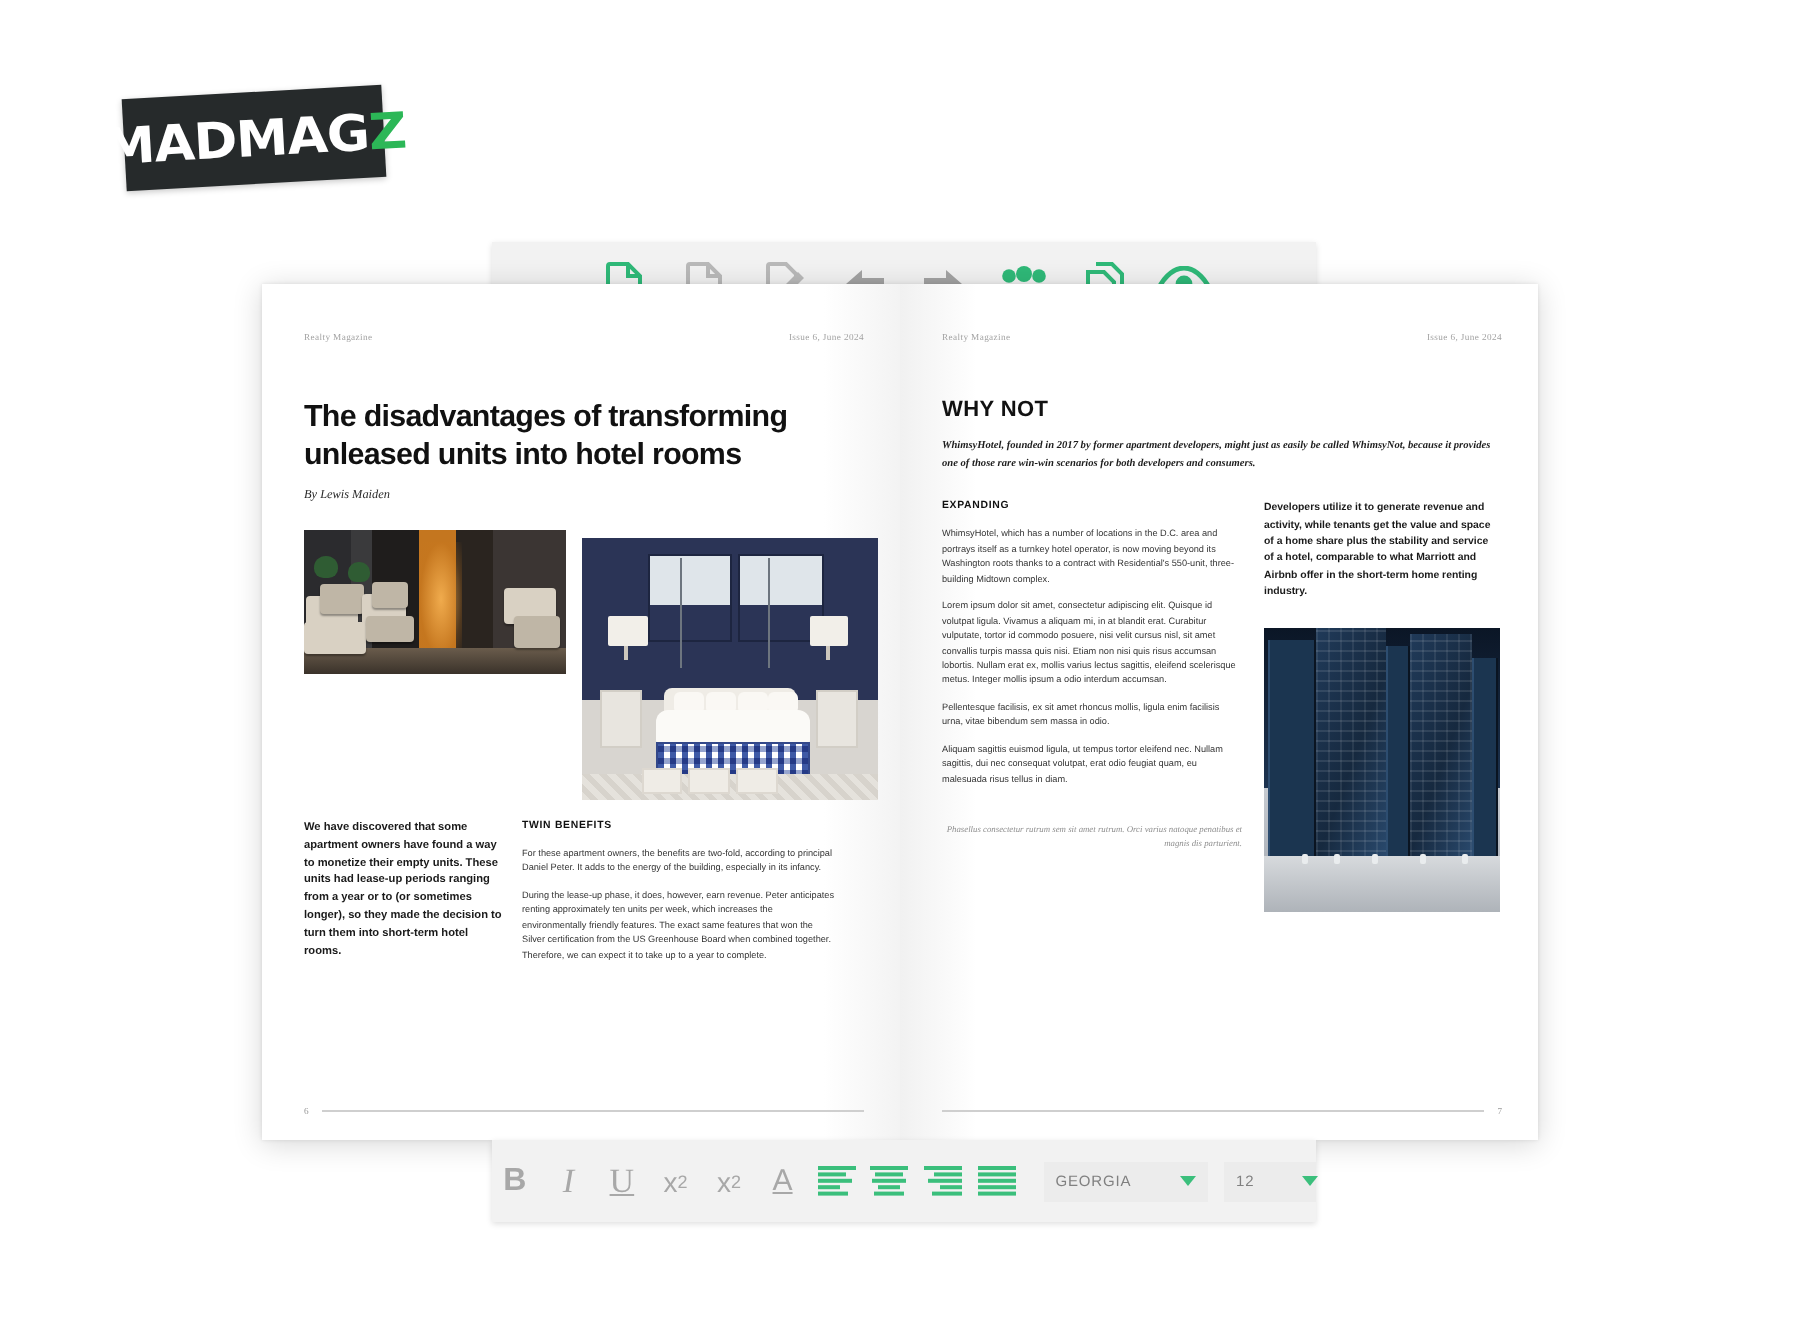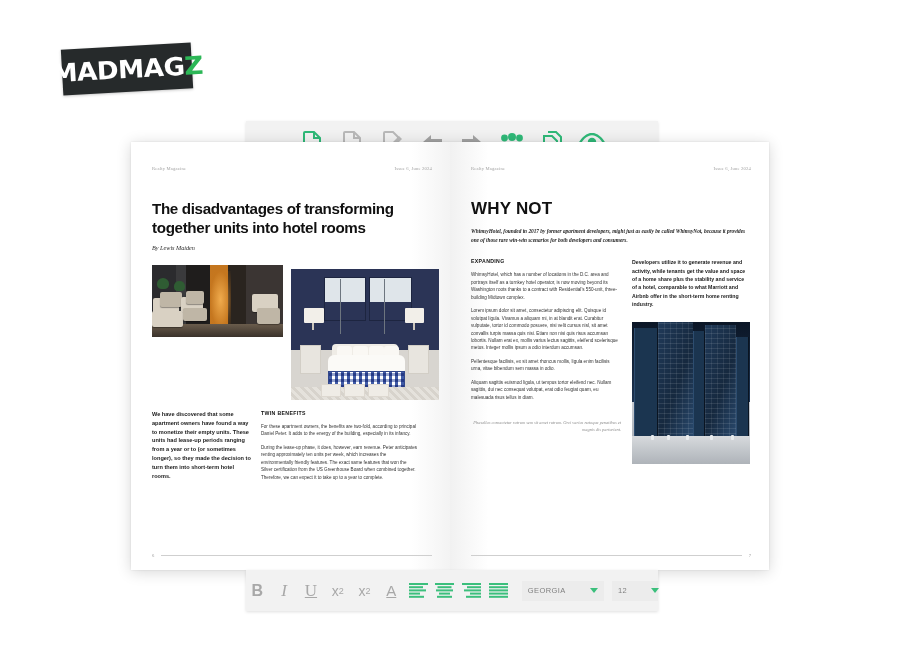--- a/index.html
+++ b/index.html
@@ -184,21 +184,21 @@
     position: absolute; left: 21px; right: 18px; bottom: 12px;
     display: flex; align-items: center; gap: 7px;
   }
   .pg-foot.r { flex-direction: row-reverse; }
   .pg-num { font-size: 4.6px; color: #999; font-family: "Liberation Serif", serif; }
   .pg-rule { flex: 1; height: 1px; background: #cfcfcf; }
 
   
   .r-title {
     margin-top: 28px;
-    font-size: 17px; font-weight: 700; color: #111; letter-spacing: .2px;
+    font-size: 11px; font-weight: 700; color: #111; letter-spacing: .2px;
   }
   .r-standfirst {
     margin-top: 8px;
     font-size: 5.3px; line-height: 1.65; font-style: italic;
     font-weight: 700; color: #1d1d1d;
     font-family: "Liberation Serif", serif;
   }
   .r-cols { display: flex; gap: 11px; margin-top: 14px; }
   .r-col-a { width: 150px; }
   .r-col-b { width: 118px; }
@@ -360,21 +360,21 @@
   </div>
 
   <div class="spread">
 
     <div class="page left">
       <div class="pg-header">
         <span>Realty Magazine</span>
         <span>Issue 6, June 2024</span>
       </div>
 
-      <div class="l-title">The disadvantages of transforming together units into hotel rooms</div>
+      <div class="l-title">The disadvantages of transforming unleased units into hotel rooms</div>
       <div class="l-byline">By Lewis Maiden</div>
 
       <div class="l-images">
         <div class="img-lobby">
           <div class="lobby">
             <div class="glow"></div>
             <div class="plant" style="left:4%;top:18%;width:9%;height:16%"></div>
             <div class="plant" style="left:17%;top:22%;width:8%;height:14%"></div>
             <div class="floor"></div>
             <div class="chair" style="left:1%;top:46%;width:20%;height:26%"></div>

